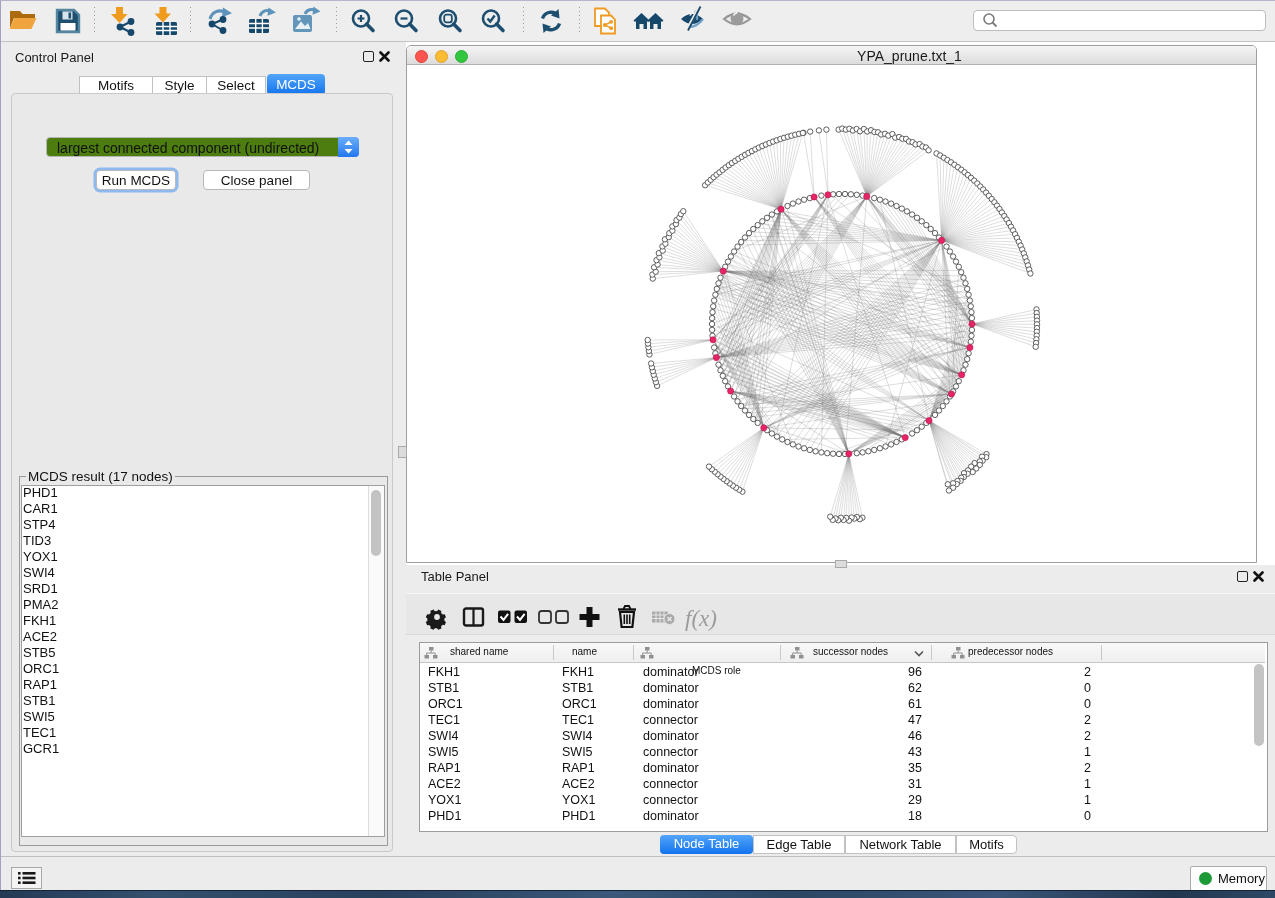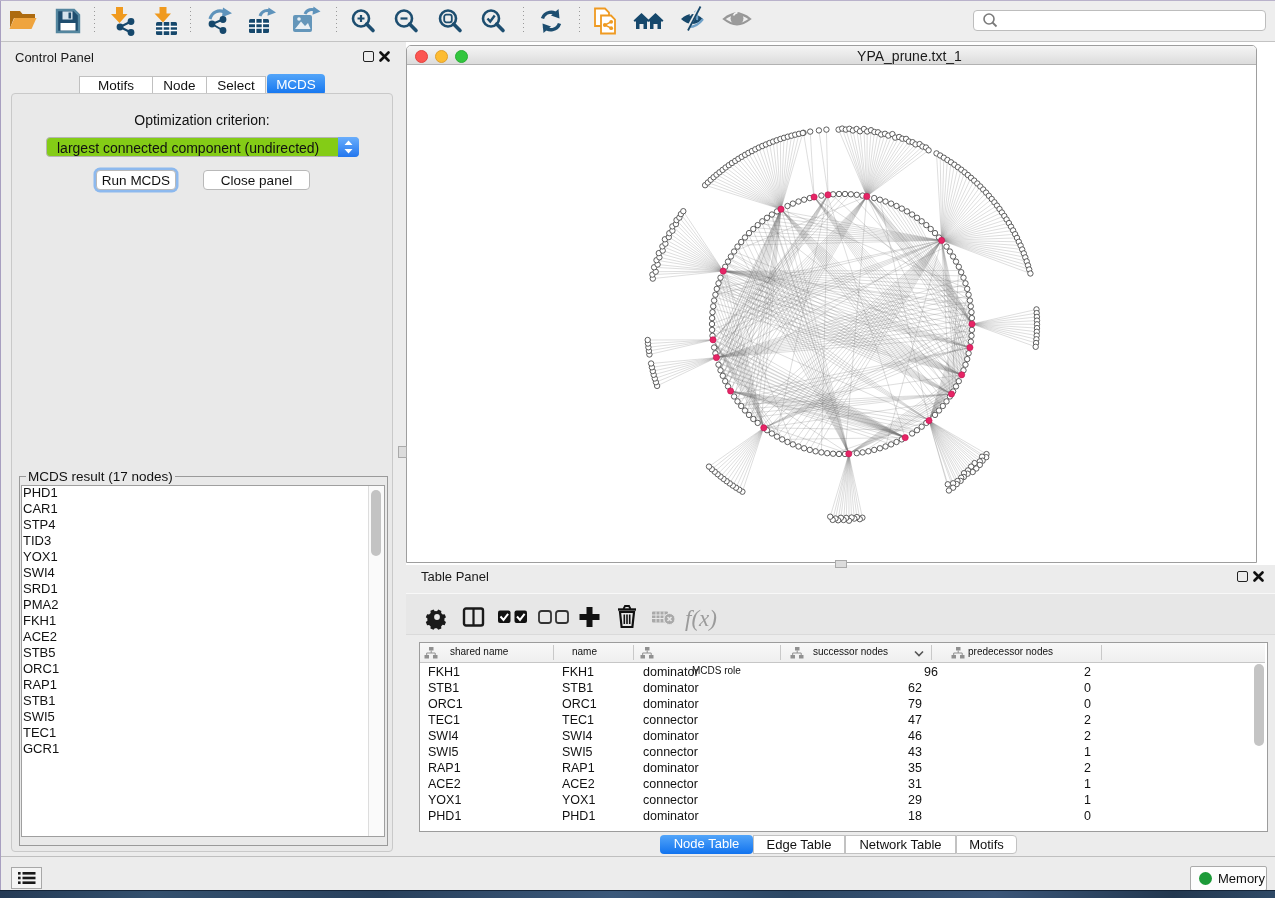--- a/index.html
+++ b/index.html
@@ -18,21 +18,21 @@
   #cp-title{position:absolute;left:14px;top:8px;font-size:13px;color:#1a1a1a;}
   .winbtn-sq{position:absolute;width:9px;height:9px;border:1.6px solid #222;border-radius:2px;}
   .winbtn-x{position:absolute;width:11px;height:11px;}
   .tab{position:absolute;top:34px;height:18px;background:#fff;border:1px solid #c0c0c0;
        font-size:13.5px;color:#111;text-align:center;line-height:18px;box-sizing:border-box;}
   .tabsel{background:linear-gradient(#53a5f9,#1173ef);color:#fff;border:none;border-radius:4px;top:32px;height:21px;line-height:21px;}
   #cp-inner{position:absolute;left:10px;top:51px;width:380px;height:757px;background:#e9e9e9;
             border:1px solid #c9c9c9;border-radius:4px;}
   
   #optlabel{position:absolute;left:0;top:18px;width:380px;text-align:center;font-size:14px;color:#111;}
-  #dropdown{position:absolute;left:34px;top:43px;width:313px;height:20px;background:#84cc16;
+  #dropdown{position:absolute;left:34px;top:43px;width:313px;height:20px;background:#4d7c0f;
             border:1px solid #b5b5b5;border-radius:4px;box-sizing:border-box;}
   #dropdown span{position:absolute;left:10px;top:2px;font-size:14px;color:#111;}
   #dd-btn{position:absolute;right:-1px;top:-1px;width:21px;height:20px;border-radius:0 4px 4px 0;
           background:linear-gradient(#6aaefc,#2376ee);}
   .btn{position:absolute;top:76px;height:20px;background:#fff;border:1px solid #b9b9b9;border-radius:4px;
        font-size:13.5px;color:#111;text-align:center;line-height:19px;box-sizing:border-box;}
   
   #mcds-group{position:absolute;left:7px;top:382px;width:367px;height:368px;
               border:1px solid #9a9a9a;margin:0;padding:0;}
   #mcds-legend{position:absolute;left:6px;top:-8px;background:#e9e9e9;padding:0 2px;font-size:13.5px;color:#111;}
@@ -203,25 +203,24 @@
     </svg>
   </div>
 </div>
 <div class="abs" id="cpanel">
   <div id="cp-title">Control Panel</div>
   <div class="winbtn-sq" style="left:362px;top:9px;"></div>
   <svg class="winbtn-x" style="left:378px;top:9px;" viewBox="0 0 11 11">
       <path d="M1.5 1.5 L9.5 9.5 M9.5 1.5 L1.5 9.5" stroke="#111" stroke-width="2.6" stroke-linecap="round"></path>
     </svg>
   <div class="tab" style="left:78px;width:74px;">Motifs</div>
-  <div class="tab" style="left:151px;width:55px;">Node</div>
+  <div class="tab" style="left:151px;width:55px;">Style</div>
   <div class="tab" style="left:205px;width:60px;">Select</div>
   <div class="tab tabsel" style="left:266px;width:58px;">MCDS</div>
   <div id="cp-inner">
-    <div id="optlabel">Optimization criterion:</div>
     <div id="dropdown">
         <span>largest connected component (undirected)</span>
       <div id="dd-btn"><svg width="21" height="20">
             <path d="M6.5 8 L10.5 3.5 L14.5 8 z M6.5 12 L10.5 16.5 L14.5 12 z" fill="#fff"></path>
           </svg></div>
     </div>
     <div class="btn" style="left:84px;width:80px;box-shadow:0 0 0 2.5px #8db9ee;">Run MCDS</div>
     <div class="btn" style="left:191px;width:107px;">Close panel</div>
     <div id="mcds-group">
       <div id="mcds-list">
@@ -1156,31 +1155,31 @@
           <path d="M7.2 3.5 V6 M2.7 8 V6 H11.2 V8" stroke="#909090" stroke-width="1" fill="none"></path>
         </svg>
         <svg width="10" height="8" style="position:absolute;left:494px;top:7px;">
           <path d="M1 1.5 L5 5.5 L9 1.5" stroke="#555" stroke-width="1.6" fill="none"></path>
         </svg>
       </div>
     <div id="tbody">
         <div class="cell" style="left:8px;top:21px">FKH1</div>
         <div class="cell" style="left:142px;top:21px">FKH1</div>
         <div class="cell" style="left:223px;top:21px">dominator</div>
-        <div class="cell num" style="left:396px;top:21px;width:122px;">96</div>
+        <div class="cell num" style="left:380px;top:21px;width:122px;">96</div>
         <div class="cell num" style="left:560px;top:21px;width:111px;">2</div>
         <div class="cell" style="left:8px;top:37px">STB1</div>
         <div class="cell" style="left:142px;top:37px">STB1</div>
         <div class="cell" style="left:223px;top:37px">dominator</div>
         <div class="cell num" style="left:380px;top:37px;width:122px;">62</div>
         <div class="cell num" style="left:560px;top:37px;width:111px;">0</div>
         <div class="cell" style="left:8px;top:53px">ORC1</div>
         <div class="cell" style="left:142px;top:53px">ORC1</div>
         <div class="cell" style="left:223px;top:53px">dominator</div>
-        <div class="cell num" style="left:380px;top:53px;width:122px;">79</div>
+        <div class="cell num" style="left:380px;top:53px;width:122px;">61</div>
         <div class="cell num" style="left:560px;top:53px;width:111px;">0</div>
         <div class="cell" style="left:8px;top:69px">TEC1</div>
         <div class="cell" style="left:142px;top:69px">TEC1</div>
         <div class="cell" style="left:223px;top:69px">connector</div>
         <div class="cell num" style="left:380px;top:69px;width:122px;">47</div>
         <div class="cell num" style="left:560px;top:69px;width:111px;">2</div>
         <div class="cell" style="left:8px;top:85px">SWI4</div>
         <div class="cell" style="left:142px;top:85px">SWI4</div>
         <div class="cell" style="left:223px;top:85px">dominator</div>
         <div class="cell num" style="left:380px;top:85px;width:122px;">46</div>

